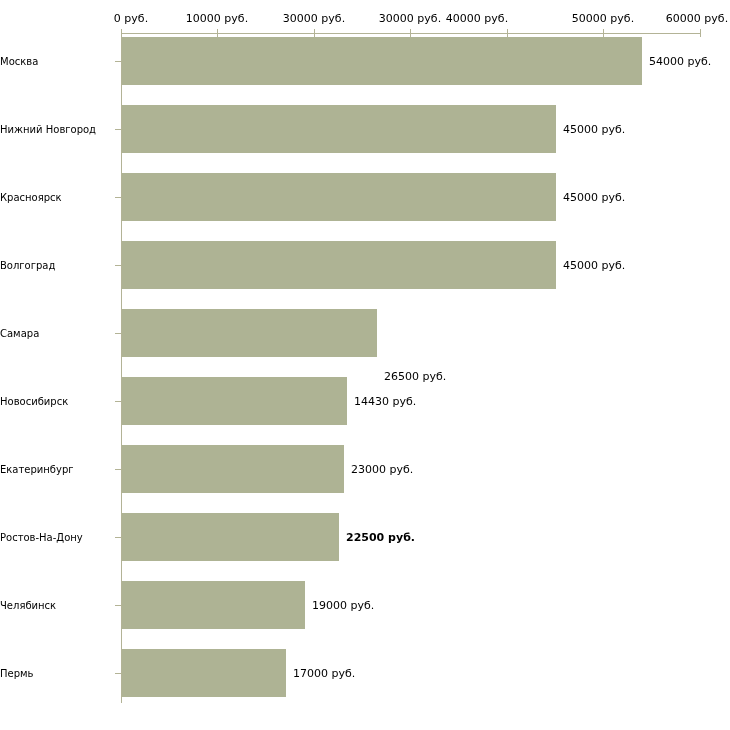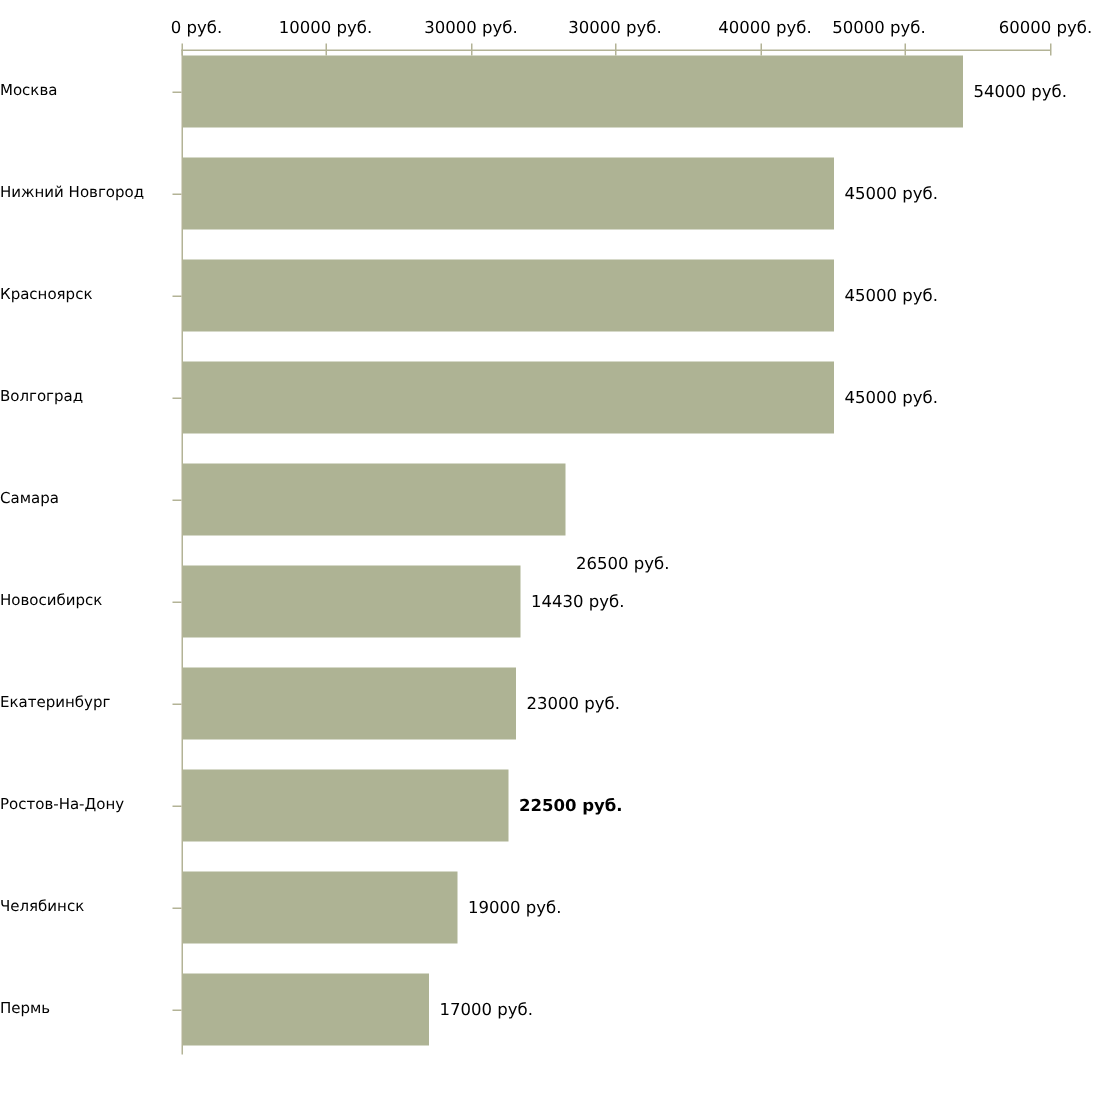--- a/index.html
+++ b/index.html
@@ -99,22 +99,22 @@
   <div class="x-tick" style="left:314px;"></div>
   <div class="x-tick" style="left:410px;"></div>
   <div class="x-tick" style="left:507px;"></div>
   <div class="x-tick" style="left:603px;"></div>
   <div class="x-tick" style="left:700px;"></div>
 
   <div class="x-tick-label" style="left:131px;">0 руб.</div>
   <div class="x-tick-label" style="left:217px;">10000 руб.</div>
   <div class="x-tick-label" style="left:314px;">30000 руб.</div>
   <div class="x-tick-label" style="left:410px;">30000 руб.</div>
-  <div class="x-tick-label" style="left:510px;">40000 руб.</div>
-  <div class="x-tick-label" style="left:586px;">50000 руб.</div>
+  <div class="x-tick-label" style="left:477px;">40000 руб.</div>
+  <div class="x-tick-label" style="left:603px;">50000 руб.</div>
   <div class="x-tick-label" style="left:697px;">60000 руб.</div>
 
   <div id="plot-area">
       <div class="y-tick" style="top: 61px;"></div>
       <div class="cat-label-wrap" style="top: 61px;">Москва</div>
       <div class="bar" style="top: 37px; width: 520px; background: rgb(174, 179, 148);"></div>
       <div class="bar-value" style="top: 61px; left: 649px;">54000 руб.</div>
       <div class="y-tick" style="top: 129px;"></div>
       <div class="cat-label-wrap" style="top: 129px;">Нижний Новгород</div>
       <div class="bar" style="top: 105px; width: 434px; background: rgb(174, 179, 148);"></div>

